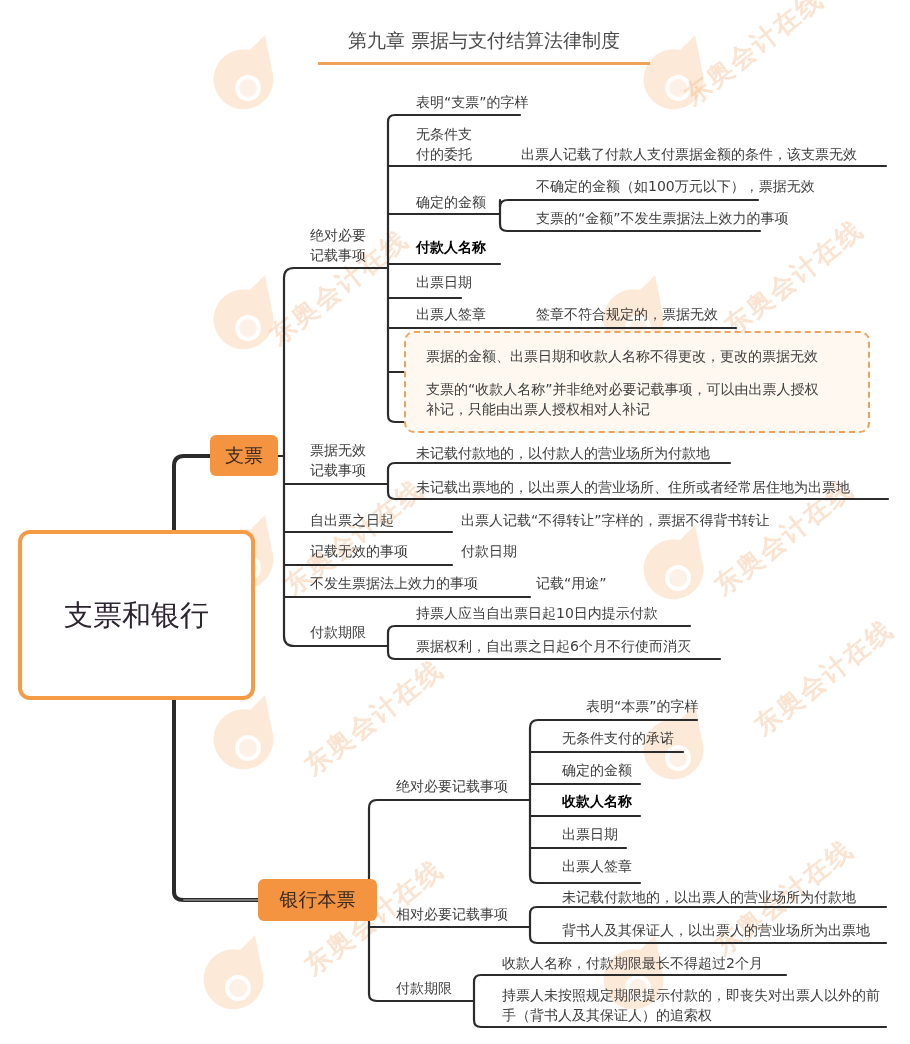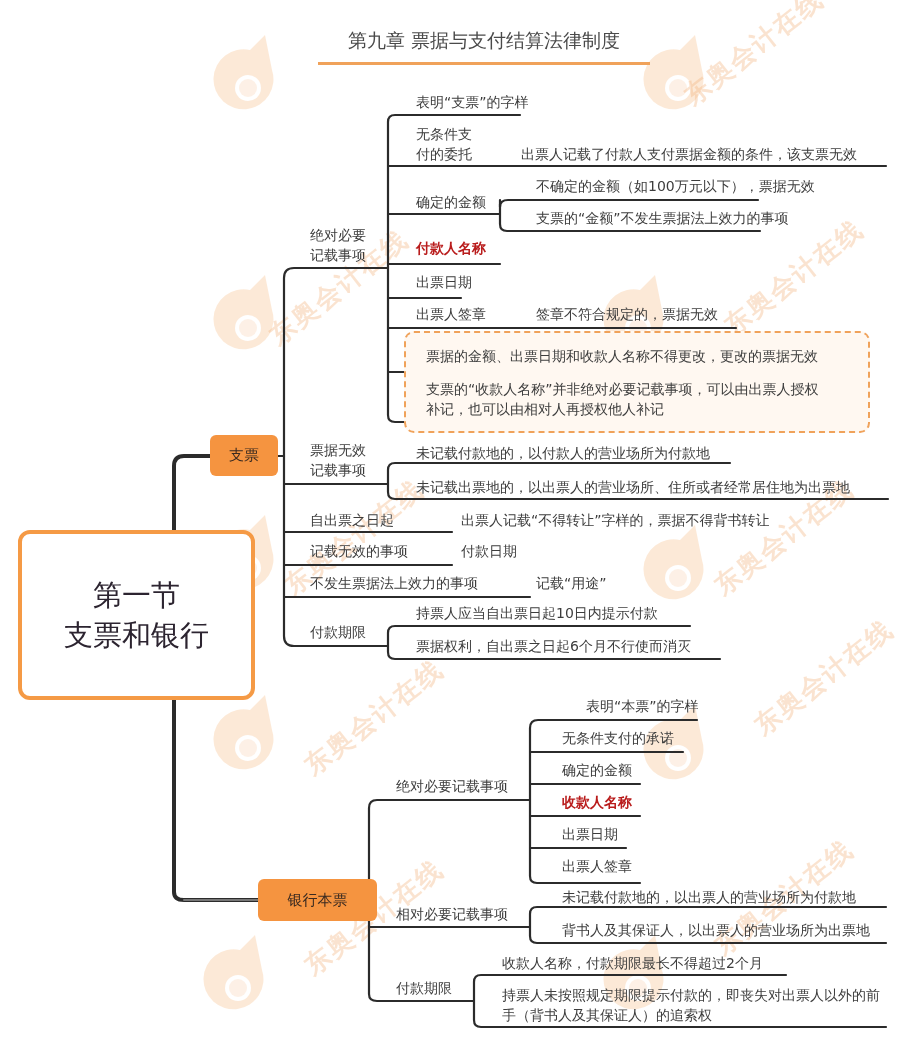--- a/index.html
+++ b/index.html
@@ -7,38 +7,38 @@
     width:910px; height:1044px; position:relative; overflow:hidden;
     background:#ffffff;
     font-family:"DejaVu Sans","Liberation Sans",sans-serif;
     color:#3a3a3a;
   }
   #lines { position:absolute; left:0; top:0; width:910px; height:1044px; z-index:1; }
   .t {
     position:absolute; z-index:3; font-size:14px; line-height:20px; color:#3d3d3d; white-space:nowrap;
   }
   .t.wrap { white-space:normal; }
-  .t.hl { color:#b91c1c; font-weight:bold; }
+  .t.hl { color:#000000; font-weight:bold;font-family:Liberation Mono, monospace; }
   .title {
     position:absolute; z-index:3; left:318px; width:332px; top:28px; text-align:center;
     font-size:19px; color:#4a4a4a;
   }
   .title-underline {
     position:absolute; z-index:3; left:318px; top:62px; width:332px; height:3px; background:#f0a25a;
   }
   .root {
     position:absolute; z-index:3; left:18px; top:530px; width:229px; height:162px;
     border:4px solid #f59a45; border-radius:12px; background:#ffffff;
     display:flex; align-items:center; justify-content:center; text-align:center;
     font-size:29px; line-height:40px; color:#2c2430;
   }
   .branch {
     position:absolute; z-index:3; background:#f59440; border-radius:6px;
     color:#3a2a20; display:flex; align-items:center; justify-content:center;
-    font-size:15px;
+    font-size:19px;
   }
   .callout {
     position:absolute; z-index:2; left:404px; top:331px; width:462px; height:98px;
     border:2px dashed #f0a25a; border-radius:10px; background:#fff8f1;
   }
   .wm {
     position:absolute; z-index:0; opacity:0.18; pointer-events:none;
   }
   .wm-text {
     position:absolute; z-index:0; color:#f3b27a; opacity:0.35; font-size:26px; font-weight:bold;
@@ -160,21 +160,20 @@
     <path d="M474 1001 L474 982 Q474 975 481 975 L786 975"></path>
     <path d="M474 1001 L474 1020 Q474 1027 481 1027 L886 1027"></path>
   </g>
 </svg>
 
 <div class="title">第九章 票据与支付结算法律制度</div>
 <div class="title-underline"></div>
 
 <div class="root">
   <div>
-    <div>第一节</div>
     <div>支票和银行</div>
   </div>
 </div>
 
 <div class="branch" style="left:210px;top:435px;width:68px;height:41px;">支票</div>
 <div class="branch" style="left:258px;top:879px;width:119px;height:42px;">银行本票</div>
 
 <div class="callout"></div>
 
 <div class="t" style="left:310px;top:225px">绝对必要</div>
@@ -185,21 +184,21 @@
 <div class="t" style="left:416px;top:144px">付的委托</div>
 <div class="t" style="left:521px;top:144px">出票人记载了付款人支付票据金额的条件，该支票无效</div>
 <div class="t" style="left:416px;top:192px">确定的金额</div>
 <div class="t" style="left:536px;top:176px">不确定的金额（如100万元以下），票据无效</div>
 <div class="t" style="left:536px;top:208px">支票的“金额”不发生票据法上效力的事项</div>
 <div class="t hl" style="left:416px;top:238px">付款人名称</div>
 <div class="t" style="left:416px;top:272px">出票日期</div>
 <div class="t" style="left:416px;top:304px">出票人签章</div>
 <div class="t" style="left:536px;top:304px">签章不符合规定的，票据无效</div>
 <div class="t" style="left:426px;top:346px">票据的金额、出票日期和收款人名称不得更改，更改的票据无效</div>
-<div class="t wrap" style="left:426px;top:379px;width:395px">支票的“收款人名称”并非绝对必要记载事项，可以由出票人授权补记，也可以由相对人再授权他人补记</div>
+<div class="t wrap" style="left:426px;top:379px;width:395px">支票的“收款人名称”并非绝对必要记载事项，可以由出票人授权补记，只能由出票人授权相对人补记</div>
 
 <div class="t" style="left:310px;top:440px">票据无效</div>
 <div class="t" style="left:310px;top:460px">记载事项</div>
 <div class="t" style="left:416px;top:443px">未记载付款地的，以付款人的营业场所为付款地</div>
 <div class="t" style="left:416px;top:477px">未记载出票地的，以出票人的营业场所、住所或者经常居住地为出票地</div>
 
 <div class="t" style="left:310px;top:510px">自出票之日起</div>
 <div class="t" style="left:461px;top:510px">出票人记载“不得转让”字样的，票据不得背书转让</div>
 <div class="t" style="left:310px;top:541px">记载无效的事项</div>
 <div class="t" style="left:461px;top:541px">付款日期</div>

